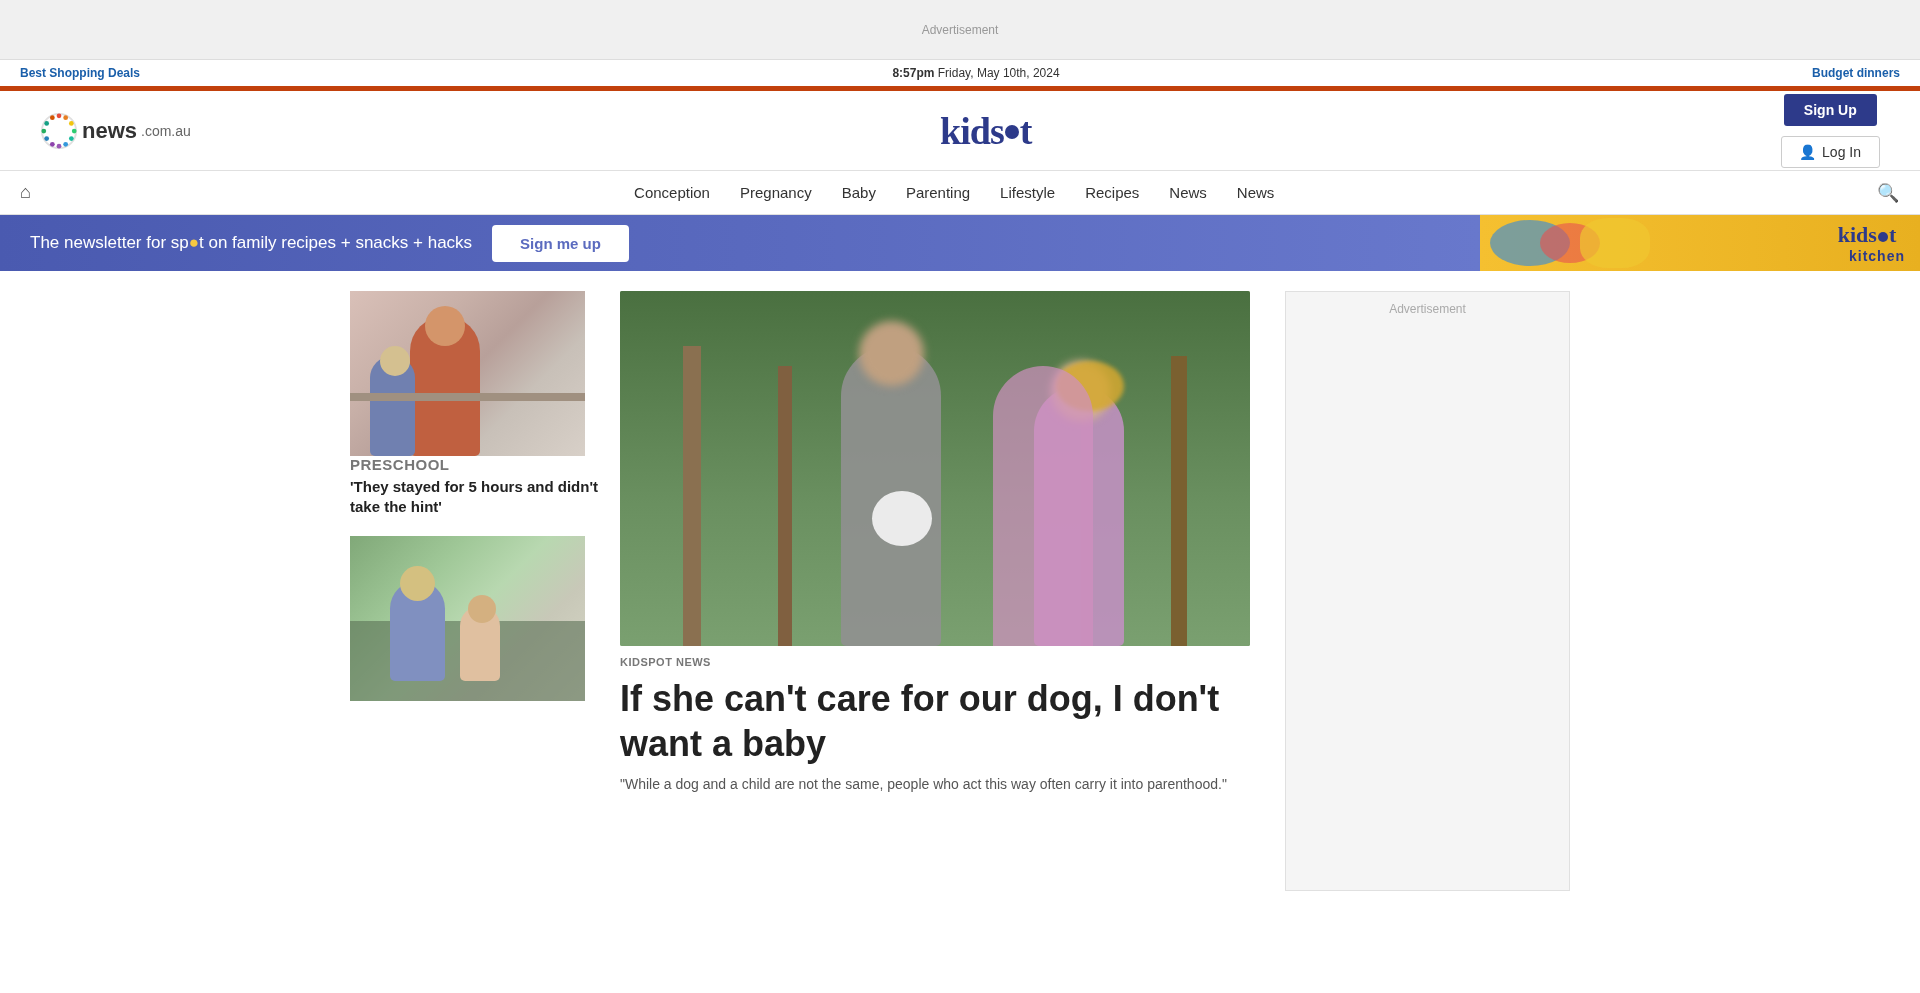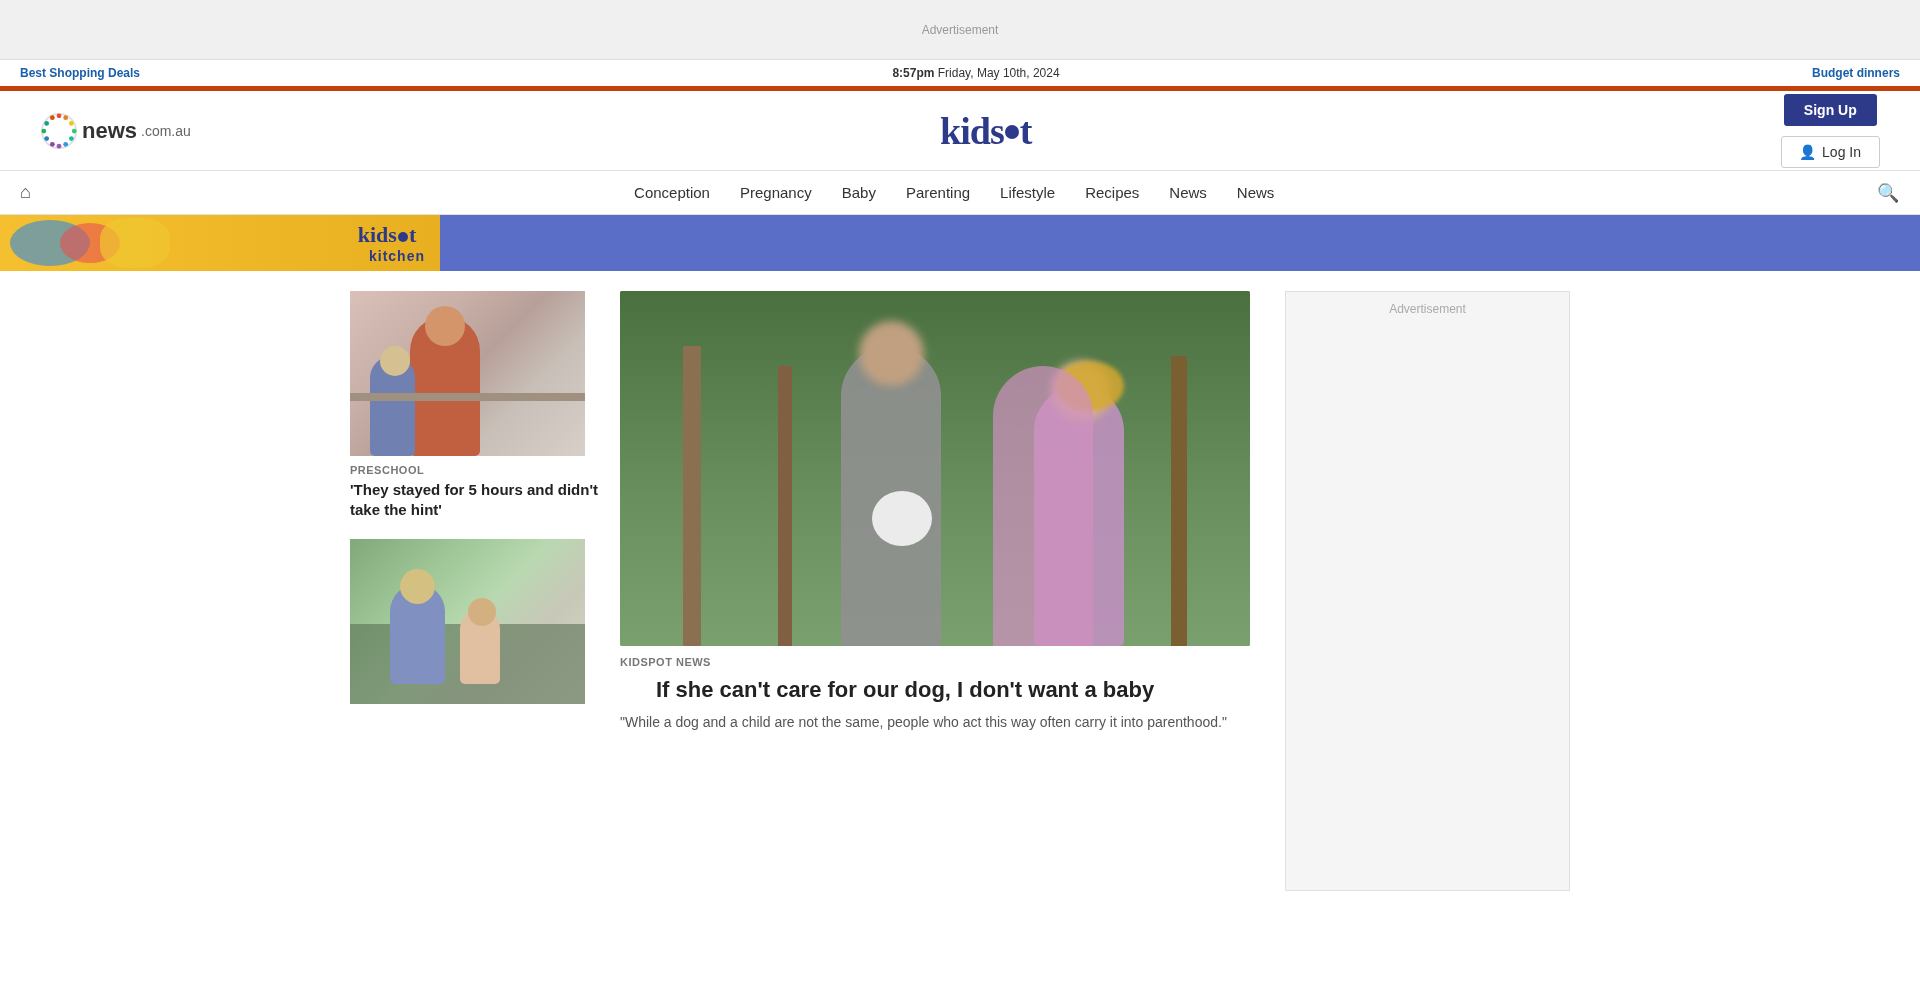--- a/index.html
+++ b/index.html
@@ -128,50 +128,49 @@
       font-size: 15px;
       font-weight: bold;
       cursor: pointer;
       border-radius: 4px;
       margin-right: 20px;
     }
     .small-article {
       margin-bottom: 20px;
     }
     .article-category {
-      font-size: 11px;
+      font-size: 15px;
       color: #777;
       text-transform: uppercase;
       font-weight: bold;
       letter-spacing: 0.5px;
-      margin-top: 8px;
+      margin-top: 0;
       margin-bottom: 4px;
     }
     .article-title {
       font-size: 15px;
       font-weight: bold;
       color: #222;
       line-height: 1.3;
     }
     .main-article-category {
       font-size: 11px;
       color: #777;
       text-transform: uppercase;
       font-weight: bold;
       letter-spacing: 0.5px;
       margin-top: 10px;
       margin-bottom: 8px;
     }
     .main-article-title {
-      font-size: 22px;
+      font-size: 36px;
       font-weight: bold;
       color: #222;
       line-height: 1.25;
       margin-bottom: 8px;
-      margin-left: 36px;
     }
     .main-article-excerpt {
       font-size: 14px;
       color: #555;
       line-height: 1.5;
     }
 
     
     .right-sidebar {
       width: 300px;
@@ -329,20 +328,28 @@
       <a href="#">Parenting</a>
       <a href="#">Lifestyle</a>
       <a href="#">Recipes</a>
       <a href="#">News</a>
       <a href="#">News</a>
     </div>
     <span class="nav-search-icon">🔍</span>
   </nav>
 
   <div class="newsletter-full">
+    <div class="newsletter-left">
+      <div>
+        <span style="color:#fff; font-size:17px; font-weight:500;">
+          The newsletter for sp<span style="color:#f5c842;">●</span>t on family recipes + snacks + hacks
+        </span>
+      </div>
+      <button class="newsletter-btn">Sign me up</button>
+    </div>
     <div class="newsletter-right">
 
       <div style="position:absolute;left:0;top:0;right:0;bottom:0;background:linear-gradient(to right,#f5c030,#e8b020);display:flex;align-items:center;justify-content:flex-end;padding-right:15px;">
 
         <div style="position:absolute;left:10px;top:5px;width:80px;height:46px;background:#4a90c8;border-radius:50%;opacity:0.7;"></div>
         <div style="position:absolute;left:60px;top:8px;width:60px;height:40px;background:#e85050;border-radius:50%;opacity:0.6;"></div>
         <div style="position:absolute;left:100px;top:3px;width:70px;height:50px;background:#f0c830;border-radius:40%;opacity:0.7;"></div>
 
         <div style="display:flex;flex-direction:column;align-items:center;z-index:2;">
           <span style="font-size:22px;font-weight:bold;color:#2d3a8a;font-family:Georgia,serif;">

